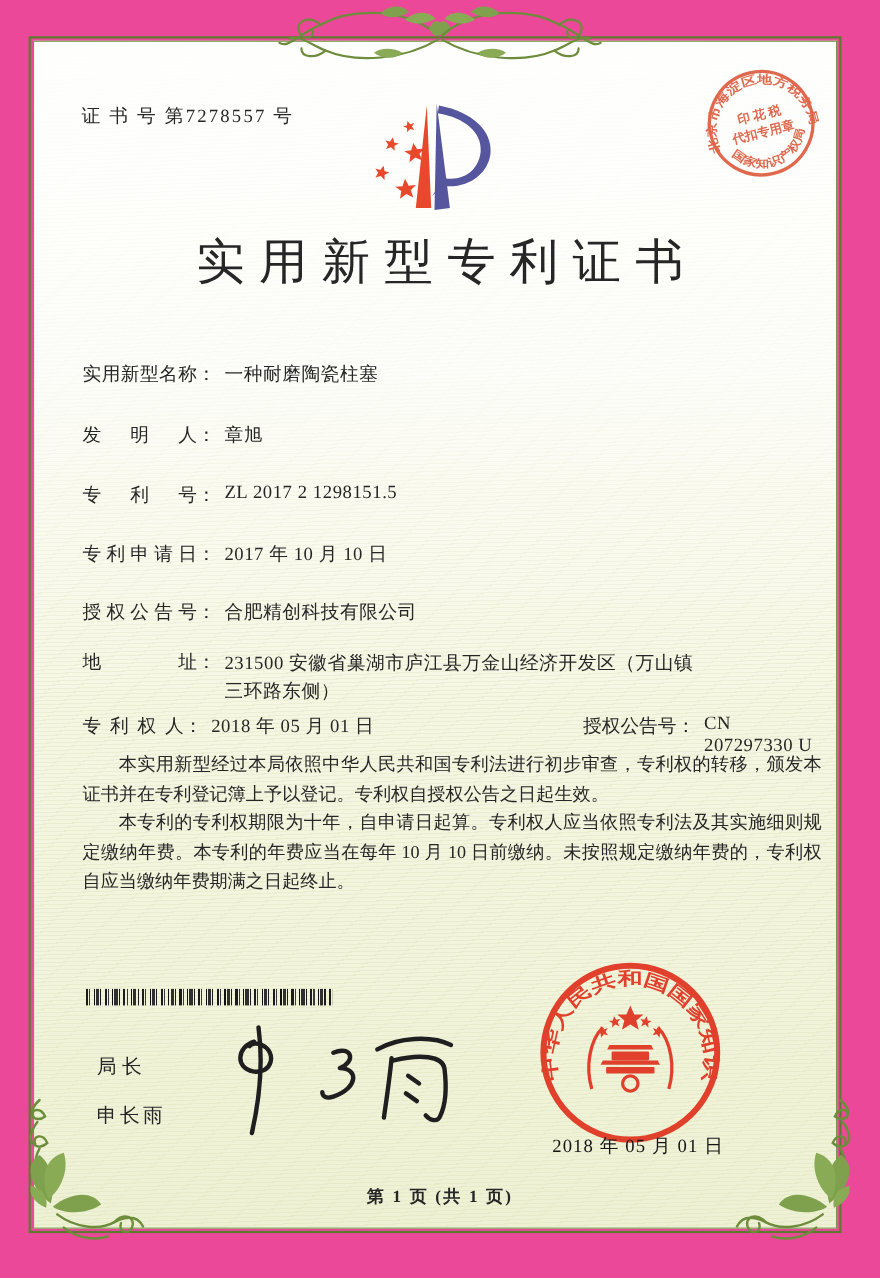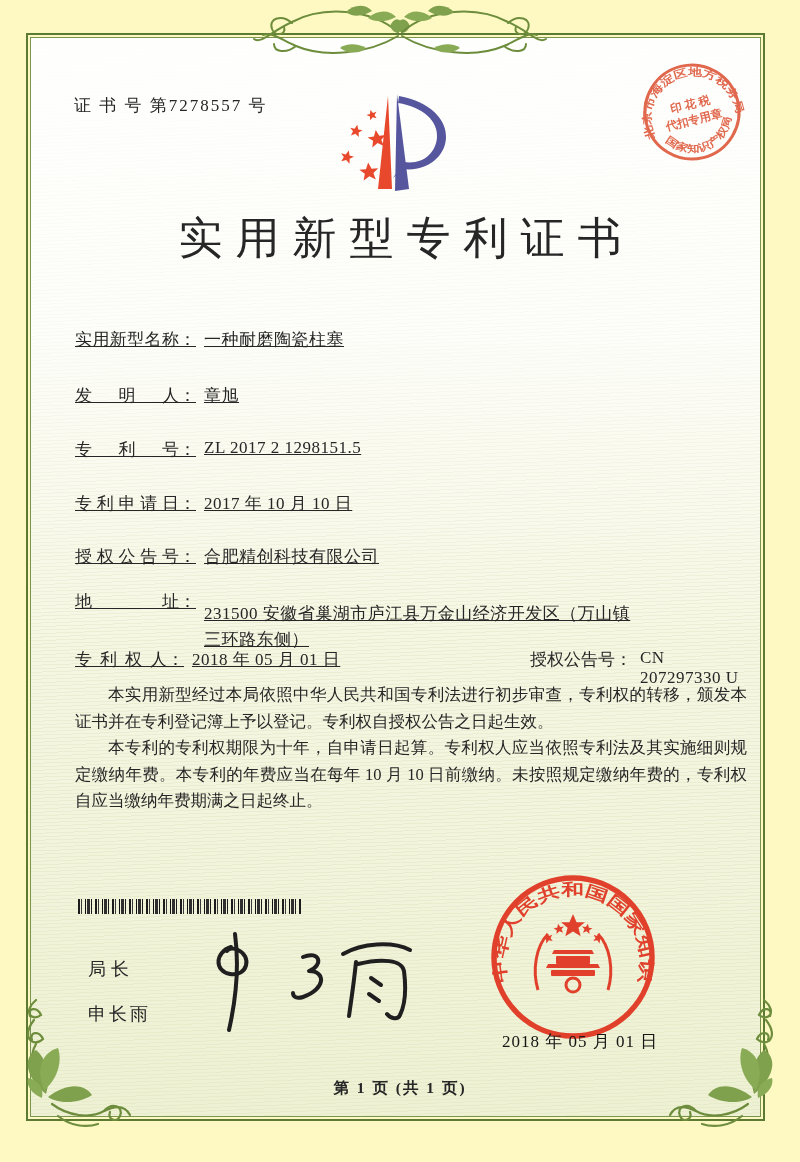--- a/index.html
+++ b/index.html
@@ -1,44 +1,44 @@
 <!DOCTYPE html>
 <html><head>
 <meta charset="utf-8">
 <style>
   html,body { margin:0; padding:0; background:#e9e9e9; }
   .page {
     position:relative; width:800px; height:1162px; margin:0 auto;
-    background:#fef9c3; overflow:hidden;
+    background:#ec4899; overflow:hidden;
     font-family:"Liberation Serif","DejaVu Serif",serif;
     color:#262626;
   }
   
   .frame-outer {
     position:absolute; left:26px; top:33px; right:35px; bottom:41px;
     border:2px solid #5c7a31;
   }
   .frame-inner {
     position:absolute; inset:2px; border:1px solid #7a944d;
     background:
       linear-gradient(180deg, rgba(255,255,255,.96) 0%, rgba(255,255,255,.75) 28%,
                       rgba(244,246,222,.35) 55%, rgba(230,236,196,.55) 100%),
       repeating-linear-gradient(178deg, rgba(150,170,90,.17) 0 1px, rgba(255,255,255,0) 1px 3.5px),
       #f7f7e6;
   }
   
   .cert-no { position:absolute; left:74px; top:94px; font-size:17px; letter-spacing:2px; }
   .title   { position:absolute; left:0; top:209px; width:100%; text-align:center;
              font-size:44px; font-weight:normal; letter-spacing:13px; text-indent:13px; }
-  .field-row { position:absolute; left:75px; font-size:17px; display:flex; align-items:flex-start;text-decoration:underline; }
+  .field-row { position:absolute; left:75px; font-size:17px; display:flex; align-items:flex-start; }
   .f-label { display:inline-block; width:104px; text-align:justify; text-align-last:justify;
              text-justify:inter-character; white-space:nowrap; }
   .f-colon { margin:0 8px 0 0; }
   .f-value { letter-spacing:.5px; }
-  .addr-value { width:432px; line-height:26px;margin-top:11px; }
+  .addr-value { width:432px; line-height:26px; }
   .grant-right { position:absolute; left:455px; top:0; display:flex; font-size:17px; }
   .grant-right .f-label { width:92px; }
   .paras { position:absolute; left:75px; top:682px; width:672px;
            font-size:16.5px; line-height:26.5px; text-align:justify; text-justify:inter-ideograph; }
   .paras p { margin:0; text-indent:2em; }
   .barcode { position:absolute; left:78px; top:899px; width:224px; height:15px;
              background:repeating-linear-gradient(90deg,
                #1c1c1c 0 2px, transparent 2px 3px,
                #3a3a3a 3px 4px, transparent 4px 7px,
                #111 7px 8px,  transparent 8px 9px,

